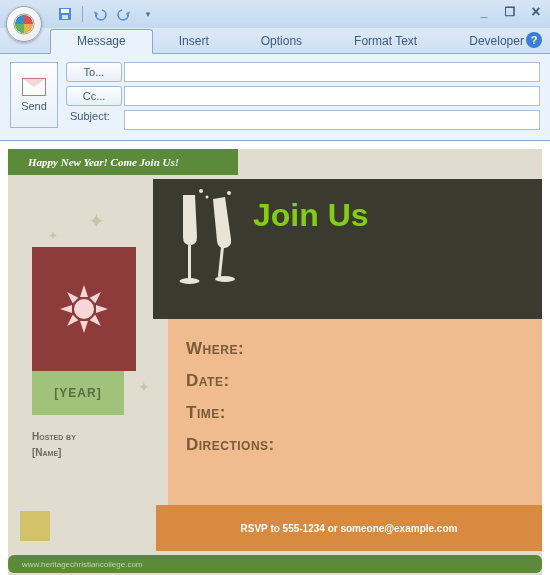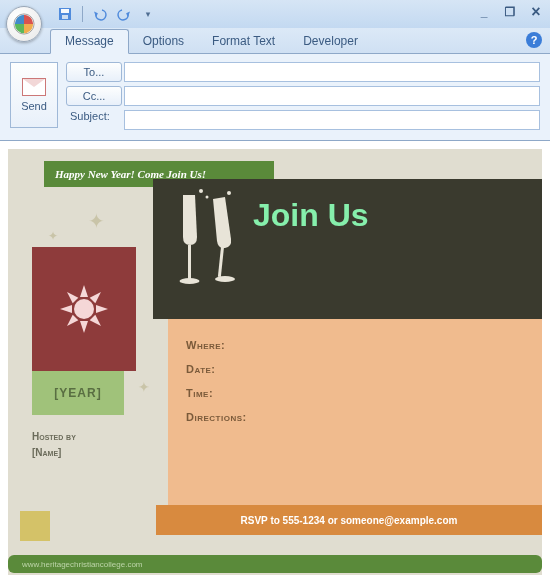--- a/index.html
+++ b/index.html
@@ -10,51 +10,51 @@
 .office-btn { width: 36px; height: 36px; border-radius: 50%; background: radial-gradient(circle at 30% 30%, #fff, #e8e8e8); border: 1px solid #9aa7b7; position: relative; top: 10px; display:flex; align-items:center; justify-content:center; box-shadow: 0 1px 3px rgba(0,0,0,.3); z-index:10;}
 .office-btn svg { width: 22px; height: 22px; }
 .qat { display:flex; gap:6px; margin-left:14px; align-items:center; height:100%;}
 .qat-item { width:18px; height:18px; display:flex; align-items:center; justify-content:center; opacity:.85;}
 .qat-sep { width:1px; height:16px; background:#8ea8c8; margin:0 2px;}
 .win-controls { position:absolute; right:6px; top:4px; display:flex; gap:10px; align-items:center;}
 .win-controls span { width:16px; height:16px; display:flex; align-items:center; justify-content:center; color:#3b5b82; font-size:12px; font-weight:bold;}
 
 
 .ribbon-tabs { height:26px; background:linear-gradient(#dce9f7,#cfe0f3); display:flex; align-items:flex-end; padding-left:50px; border-bottom:1px solid #8ea8c8; position:relative;}
-.ribbon-tab { padding:4px 14px 5px; font-size:12px; color:#3b5b82; cursor:pointer;}
+.ribbon-tab { padding:4px 26px 5px; font-size:12px; color:#3b5b82; cursor:pointer;}
 .ribbon-tab.active { background:#eaf2fb; border:1px solid #8ea8c8; border-bottom:1px solid #eaf2fb; border-radius:3px 3px 0 0; position:relative; top:1px;}
 .help-icon { position:absolute; right:8px; top:4px; width:16px; height:16px; border-radius:50%; background:#3b7dd8; color:#fff; font-size:11px; text-align:center; line-height:16px; font-weight:bold;}
 
 
 .compose { background:#eaf2fb; padding:8px 10px 10px; display:flex; gap:8px; border-bottom:1px solid #8ea8c8;}
 .send-col { width:48px; display:flex; flex-direction:column; align-items:center; gap:2px;}
 .send-btn { width:48px; height:66px; background:linear-gradient(#fdfefe,#e8f0fa); border:1px solid #9fb8d7; border-radius:0; display:flex; flex-direction:column; align-items:center; justify-content:center; gap:4px; padding:6px 2px;}
 .send-btn .ico { width:24px; height:18px; background:#fff; border:1px solid #c77; position:relative;}
 .send-btn .ico::before { content:""; position:absolute; left:0; right:0; top:0; height:0; border-left:11px solid transparent; border-right:11px solid transparent; border-top:8px solid #f2d7d7;}
 .send-btn .lbl { font-size:11px; color:#3b5b82;}
 .fields-col { flex:1; display:flex; flex-direction:column; gap:4px;}
 .field-row { display:flex; align-items:flex-start; gap:2px;}
 .addr-btn { width:56px; height:20px; font-size:11px; background:linear-gradient(#fdfefe,#e8f0fa); border:1px solid #9fb8d7; border-radius:3px; color:#3b5b82;}
 .subj-lbl { width:56px; font-size:11px; color:#3b5b82; text-align:left; padding-left:4px;}
 .text-input { flex:1; height:20px; border:1px solid #a7c0df; background:#fff; font-size:11px; padding:0 4px;}
 
 
 .body-area { padding:8px; background:#fff;}
 .flyer { width:100%; height:428px; background:#e0ddd0; position:relative; overflow:hidden;}
-.banner { position:absolute; left:0; top:12px; width:230px; height:26px; background:#5a8a3a; color:#fff; font-size:11px; font-style:italic; font-weight:bold; display:flex; align-items:center; padding-left:11px; font-family: Georgia, serif; margin-left: 36px;}
-.dark-panel { position:absolute; left:145px; top:30px; right:0; height:140px; background:#3a3a2e; color:#86efac; padding:18px 20px 12px 100px;}
+.banner { position:absolute; left:0; top:0; width:230px; height:26px; background:#5a8a3a; color:#fff; font-size:11px; font-style:italic; font-weight:bold; display:flex; align-items:center; padding-left:20px; font-family: Georgia, serif;}
+.dark-panel { position:absolute; left:145px; top:30px; right:0; height:140px; background:#3a3a2e; color:#84cc16; padding:18px 20px 12px 100px;}
 .glasses-wrap { position:absolute; left:12px; top:8px; width:80px; height:110px;}
 .join-title { font-size:32px; font-weight:bold; margin-bottom:12px; font-family: "Segoe UI", sans-serif;}
 .join-sub { font-size:11px; font-weight:bold; line-height:1.5;}
 .sun-box { position:absolute; left:24px; top:98px; width:104px; height:124px; background:#8e3b3b; display:flex; align-items:center; justify-content:center;}
 .year-box { position:absolute; left:24px; top:222px; width:92px; height:44px; background:#a0c27a; display:flex; align-items:center; justify-content:center; color:#596e42; font-size:12px; font-weight:bold; letter-spacing:1px;}
 .hosted { position:absolute; left:24px; top:280px; width:104px; text-align:left; font-size:10px; color:#6b6b5a; font-weight:bold; font-variant:small-caps; line-height:1.6;}
 .peach-panel { position:absolute; left:160px; top:170px; right:0; height:186px; background:#f0bb8e; padding:20px 18px;}
-.detail-row { font-size:11px; color:#7a5a3a; font-weight:bold; font-variant:small-caps; margin-bottom:12px; letter-spacing:.5px;}
-.rsvp-bar { position:absolute; left:148px; top:356px; right:0; height:30px; background:#d88a3f; color:#fff; font-size:10px; font-weight:bold; display:flex; align-items:center; justify-content:center;}
+.detail-row { font-size:17px; color:#7a5a3a; font-weight:bold; font-variant:small-caps; margin-bottom:12px; letter-spacing:.5px;}
+.rsvp-bar { position:absolute; left:148px; top:356px; right:0; height:46px; background:#d88a3f; color:#fff; font-size:10px; font-weight:bold; display:flex; align-items:center; justify-content:center;}
 .footer-stripe { position:absolute; left:0; bottom:4px; right:0; height:18px; background:#5a8a3a; padding-left:14px; font-size:8px; color:#bcd4a8; display:flex; align-items:center;border-radius:6px;}
 .yellow-sq { position:absolute; left:12px; bottom:36px; width:30px; height:30px; background:#d4c268;}
 .star-deco { position:absolute; color:#c9c4a8; font-size:20px;}
 </style>
 </head>
 <body>
 
 <div class="titlebar">
   <div class="office-btn">
     <svg viewBox="0 0 24 24">
@@ -90,20 +90,21 @@
   </div>
   <div class="win-controls">
     <span>_</span>
     <span>❐</span>
     <span style="font-size:16px;">×</span>
   </div>
 </div>
 
 <div class="ribbon-tabs">
   <div class="ribbon-tab active">Message</div>
+  <div class="ribbon-tab">Insert</div>
   <div class="ribbon-tab">Options</div>
   <div class="ribbon-tab">Format Text</div>
   <div class="ribbon-tab">Developer</div>
   <div class="help-icon">?</div>
 </div>
 
 <div class="compose">
   <div class="send-col">
     <div class="send-btn">
       <div class="ico"></div>

